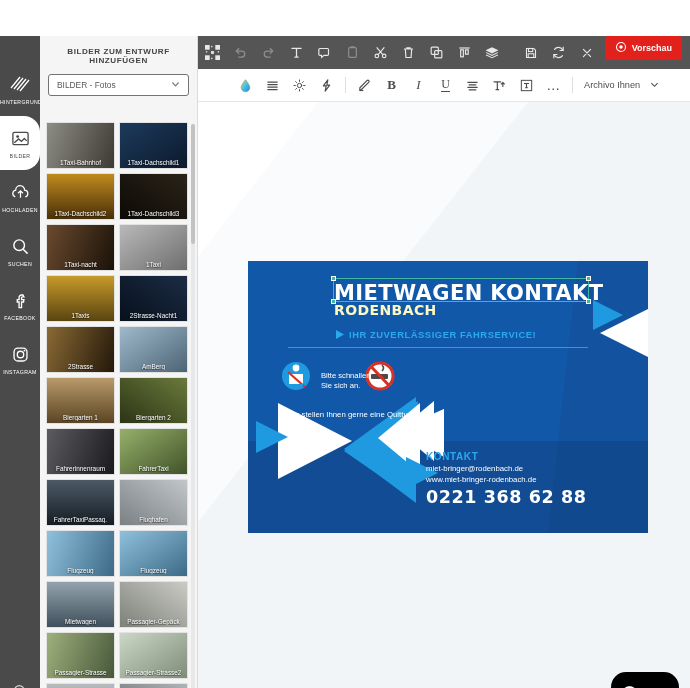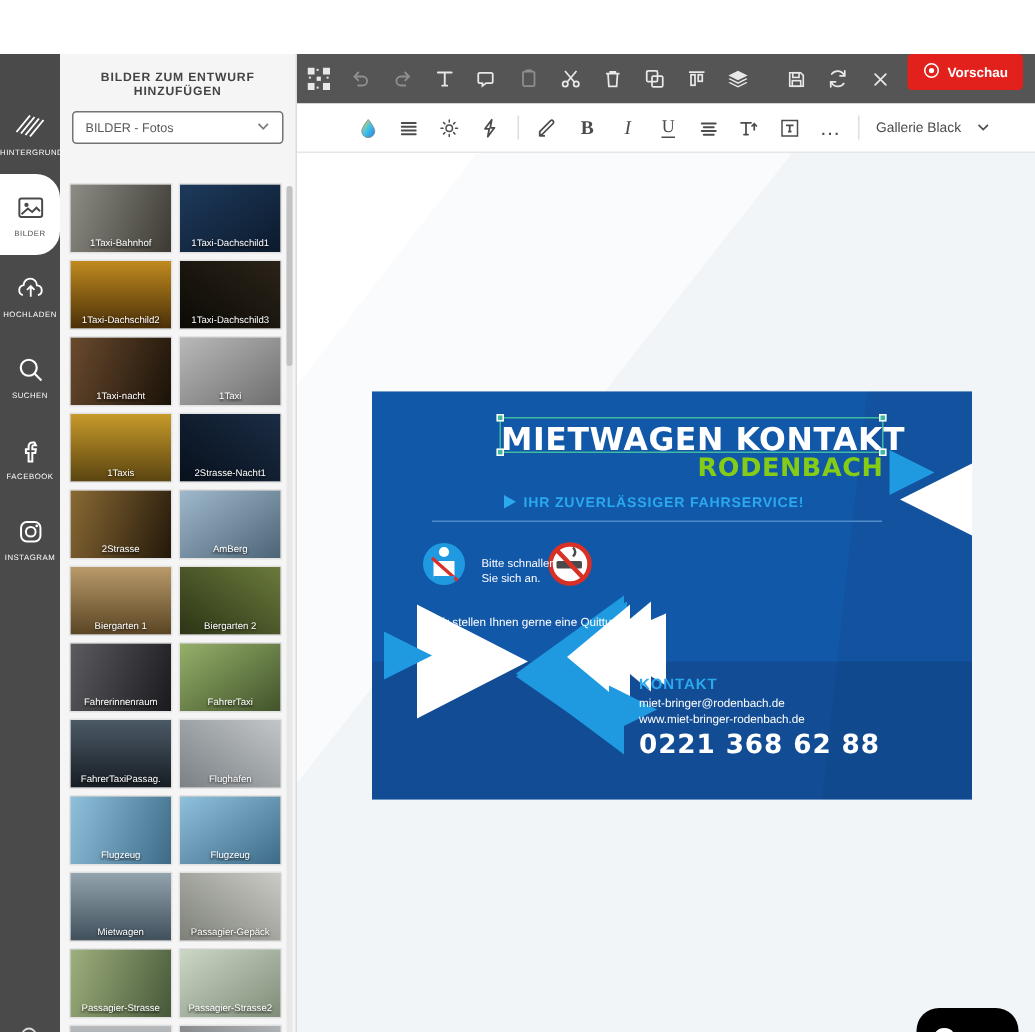--- a/index.html
+++ b/index.html
@@ -200,23 +200,23 @@
 
   #fl-title1 {
     left: 86px; top: 20px;
     font-size: 21px; font-weight: 800;
     color: #ffffff; letter-spacing: .4px;
     font-family: "DejaVu Sans", sans-serif;
     white-space: nowrap;
   }
   #fl-title2 {
     left: 86px; top: 41px;
-    width: 255px; text-align: right;
-    font-size: 17px; font-weight: 800;
-    color: #84cc16; letter-spacing: .4px;
+    width: 255px; 
+    font-size: 14px; font-weight: 800;
+    color: #fef9c3; letter-spacing: .4px;
     font-family: "DejaVu Sans", sans-serif;
     white-space: nowrap;
   }
   #fl-sub {
     left: 88px; top: 68px;
     font-size: 9.4px; font-weight: 700;
     color: #2aa9ef; letter-spacing: .55px;
     white-space: nowrap;
   }
   #fl-rule {
@@ -663,21 +663,21 @@
       </svg>
     </div>
 
     <div class="tl-btn">
       <span style="font-size:14px;line-height:.6;letter-spacing:.5px;">…</span>
     </div>
 
     <div class="tl-sep"></div>
 
     <div id="font-select">
-      <span>Gallerie Black</span>
+      <span>Archivo Ihnen</span>
       <span>
         <svg width="11" height="11" viewBox="0 0 12 12" fill="none" stroke="currentColor" stroke-width="1.2">
           <path d="M2.6 4.6 L6 8 L9.4 4.6"></path>
         </svg>
       </span>
     </div>
   </div>
 
   <div id="canvas-area">
 

